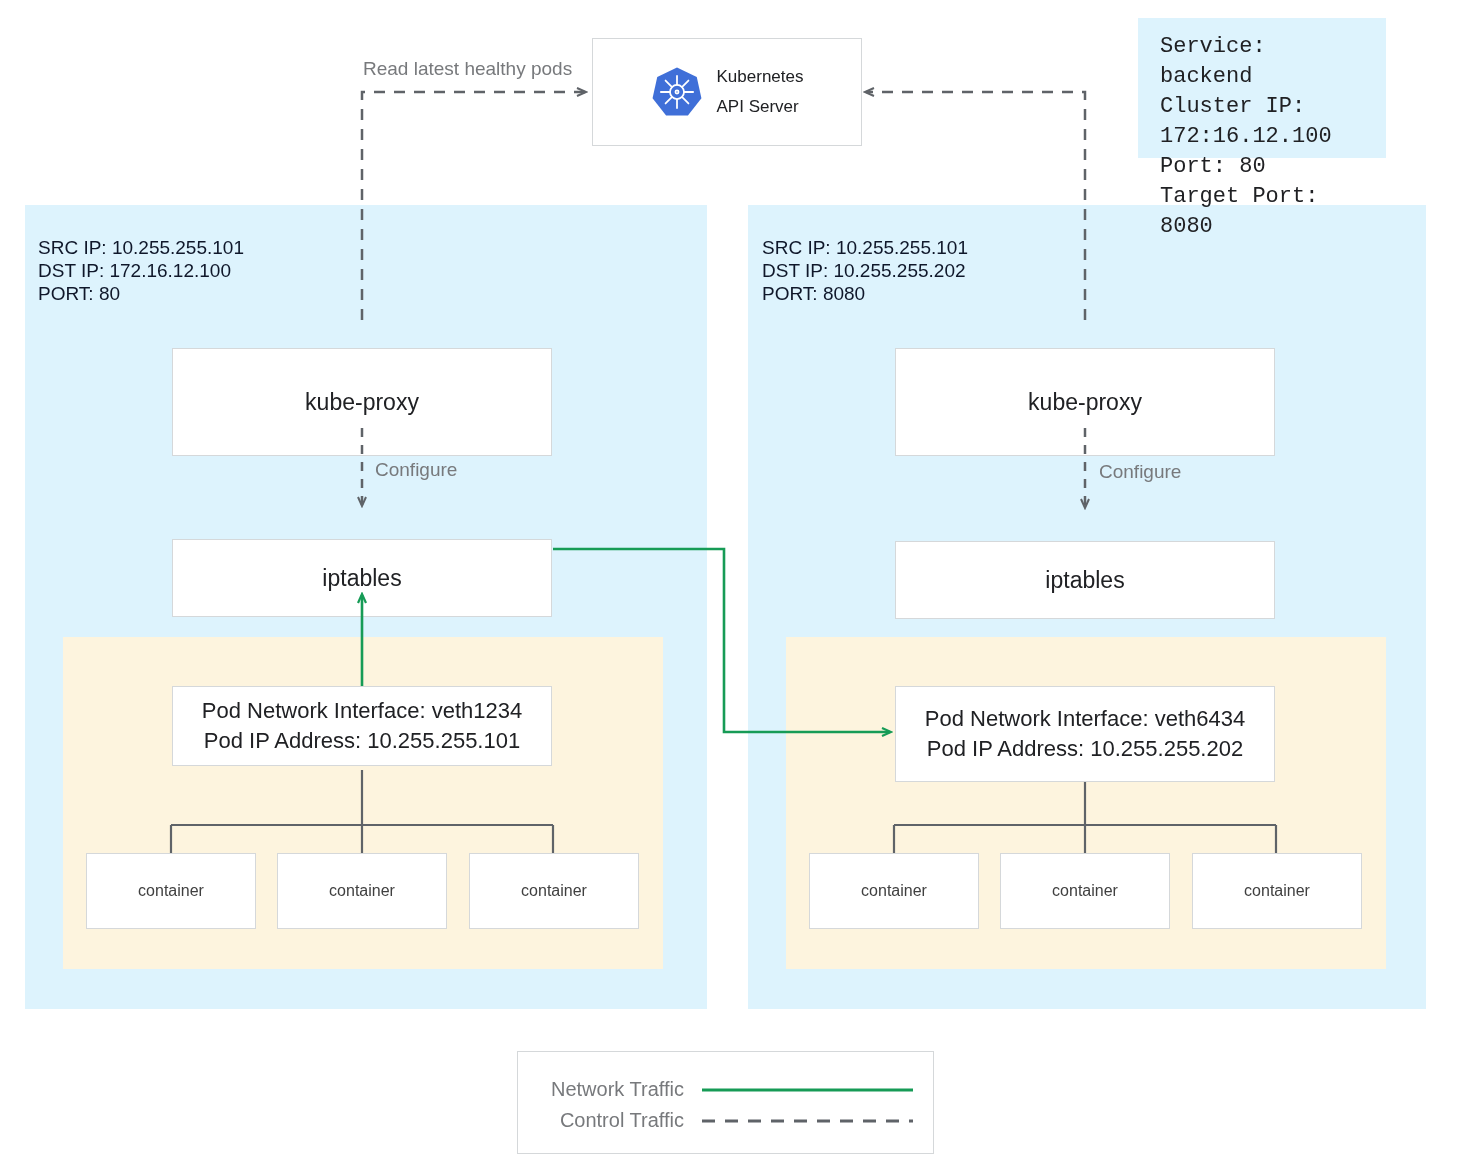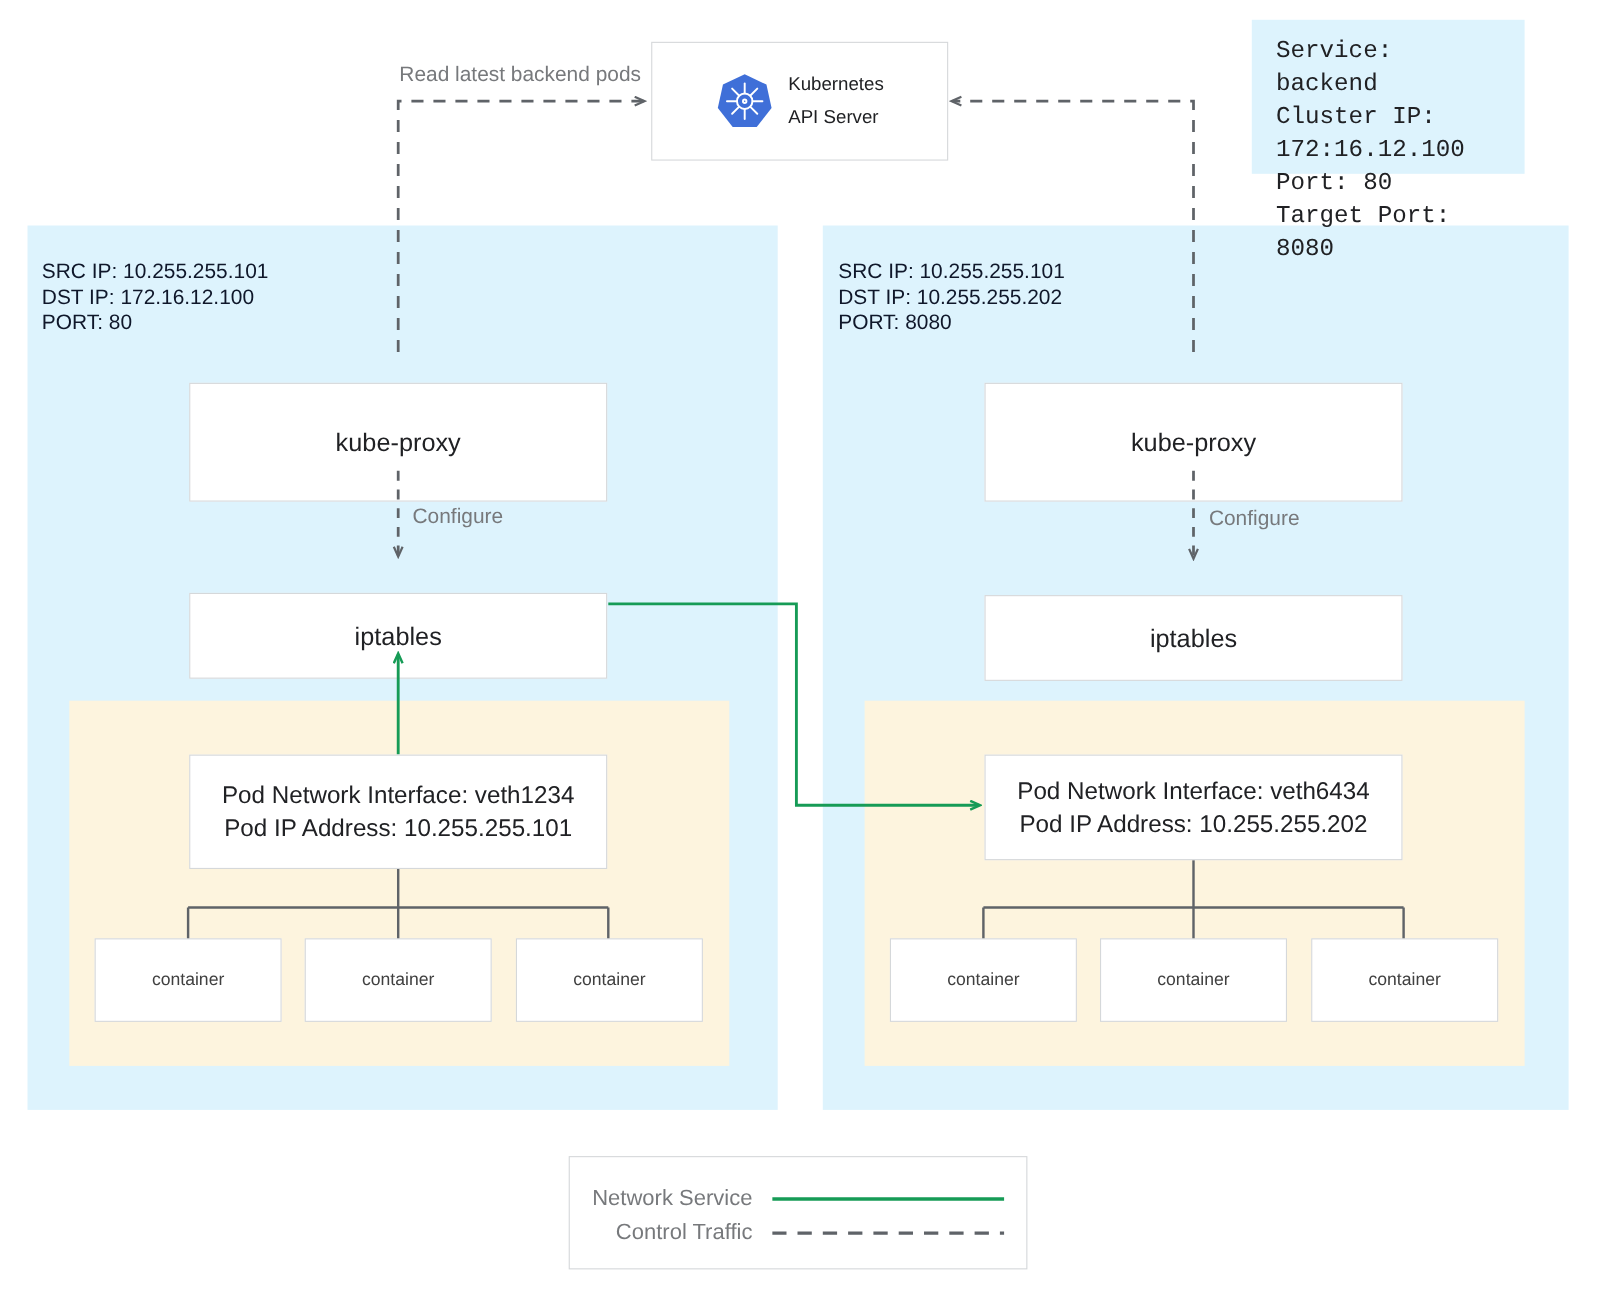--- a/index.html
+++ b/index.html
@@ -193,21 +193,21 @@
 Target Port: 8080</div>
 
   <div class="node-meta" style="left:38px; top:236px; width:300px;">SRC IP: 10.255.255.101
 DST IP: 172.16.12.100
 PORT: 80</div>
 
   <div class="wbox proxy-label" style="left:172px; top:320px; width:380px; height:108px;">kube-proxy</div>
 
   <div class="wbox iptables-label" style="left:172px; top:511px; width:380px; height:78px;">iptables</div>
 
-  <div class="wbox" style="left:172px; top:686px; width:380px; height:104px; z-index:4;">
+  <div class="wbox" style="left:172px; top:686px; width:380px; height:80px; z-index:4;">
     <span class="pod-iface">Pod Network Interface: veth1234
 Pod IP Address: 10.255.255.101</span>
   </div>
 
   <div class="wbox container-label" style="left:86px; top:853px; width:170px; height:76px;">container</div>
   <div class="wbox container-label" style="left:277px; top:853px; width:170px; height:76px;">container</div>
   <div class="wbox container-label" style="left:469px; top:853px; width:170px; height:76px;">container</div>
 
   <div class="node-meta" style="left:762px; top:236px; width:300px;">SRC IP: 10.255.255.101
 DST IP: 10.255.255.202
@@ -219,27 +219,27 @@
 
   <div class="wbox" style="left:895px; top:686px; width:380px; height:96px; z-index:4;">
     <span class="pod-iface">Pod Network Interface: veth6434
 Pod IP Address: 10.255.255.202</span>
   </div>
 
   <div class="wbox container-label" style="left:809px; top:853px; width:170px; height:76px;">container</div>
   <div class="wbox container-label" style="left:1000px; top:853px; width:170px; height:76px;">container</div>
   <div class="wbox container-label" style="left:1192px; top:853px; width:170px; height:76px;">container</div>
 
-  <div class="edge-label" style="left:363px; top:58px;">Read latest backend pods</div>
+  <div class="edge-label" style="left:363px; top:58px;">Read latest healthy pods</div>
   <div class="edge-label" style="left:375px; top:459px;">Configure</div>
   <div class="edge-label" style="left:1099px; top:461px;">Configure</div>
 
   <div class="legend" style="left:517px; top:1051px; width:417px; height:103px;">
     <div class="legend-row" style="left:18px; top:26px;">
-      <span class="legend-text">Network Service</span>
+      <span class="legend-text">Network Traffic</span>
       <svg width="211" height="10" viewBox="0 0 211 10">
         <line x1="0" y1="5" x2="211" y2="5" stroke="#169b56" stroke-width="3"></line>
       </svg>
     </div>
     <div class="legend-row" style="left:18px; top:57px;">
       <span class="legend-text">Control Traffic</span>
       <svg width="211" height="10" viewBox="0 0 211 10">
         <line x1="0" y1="5" x2="211" y2="5" stroke="#5f6368" stroke-width="3" stroke-dasharray="13 10"></line>
       </svg>
     </div>

